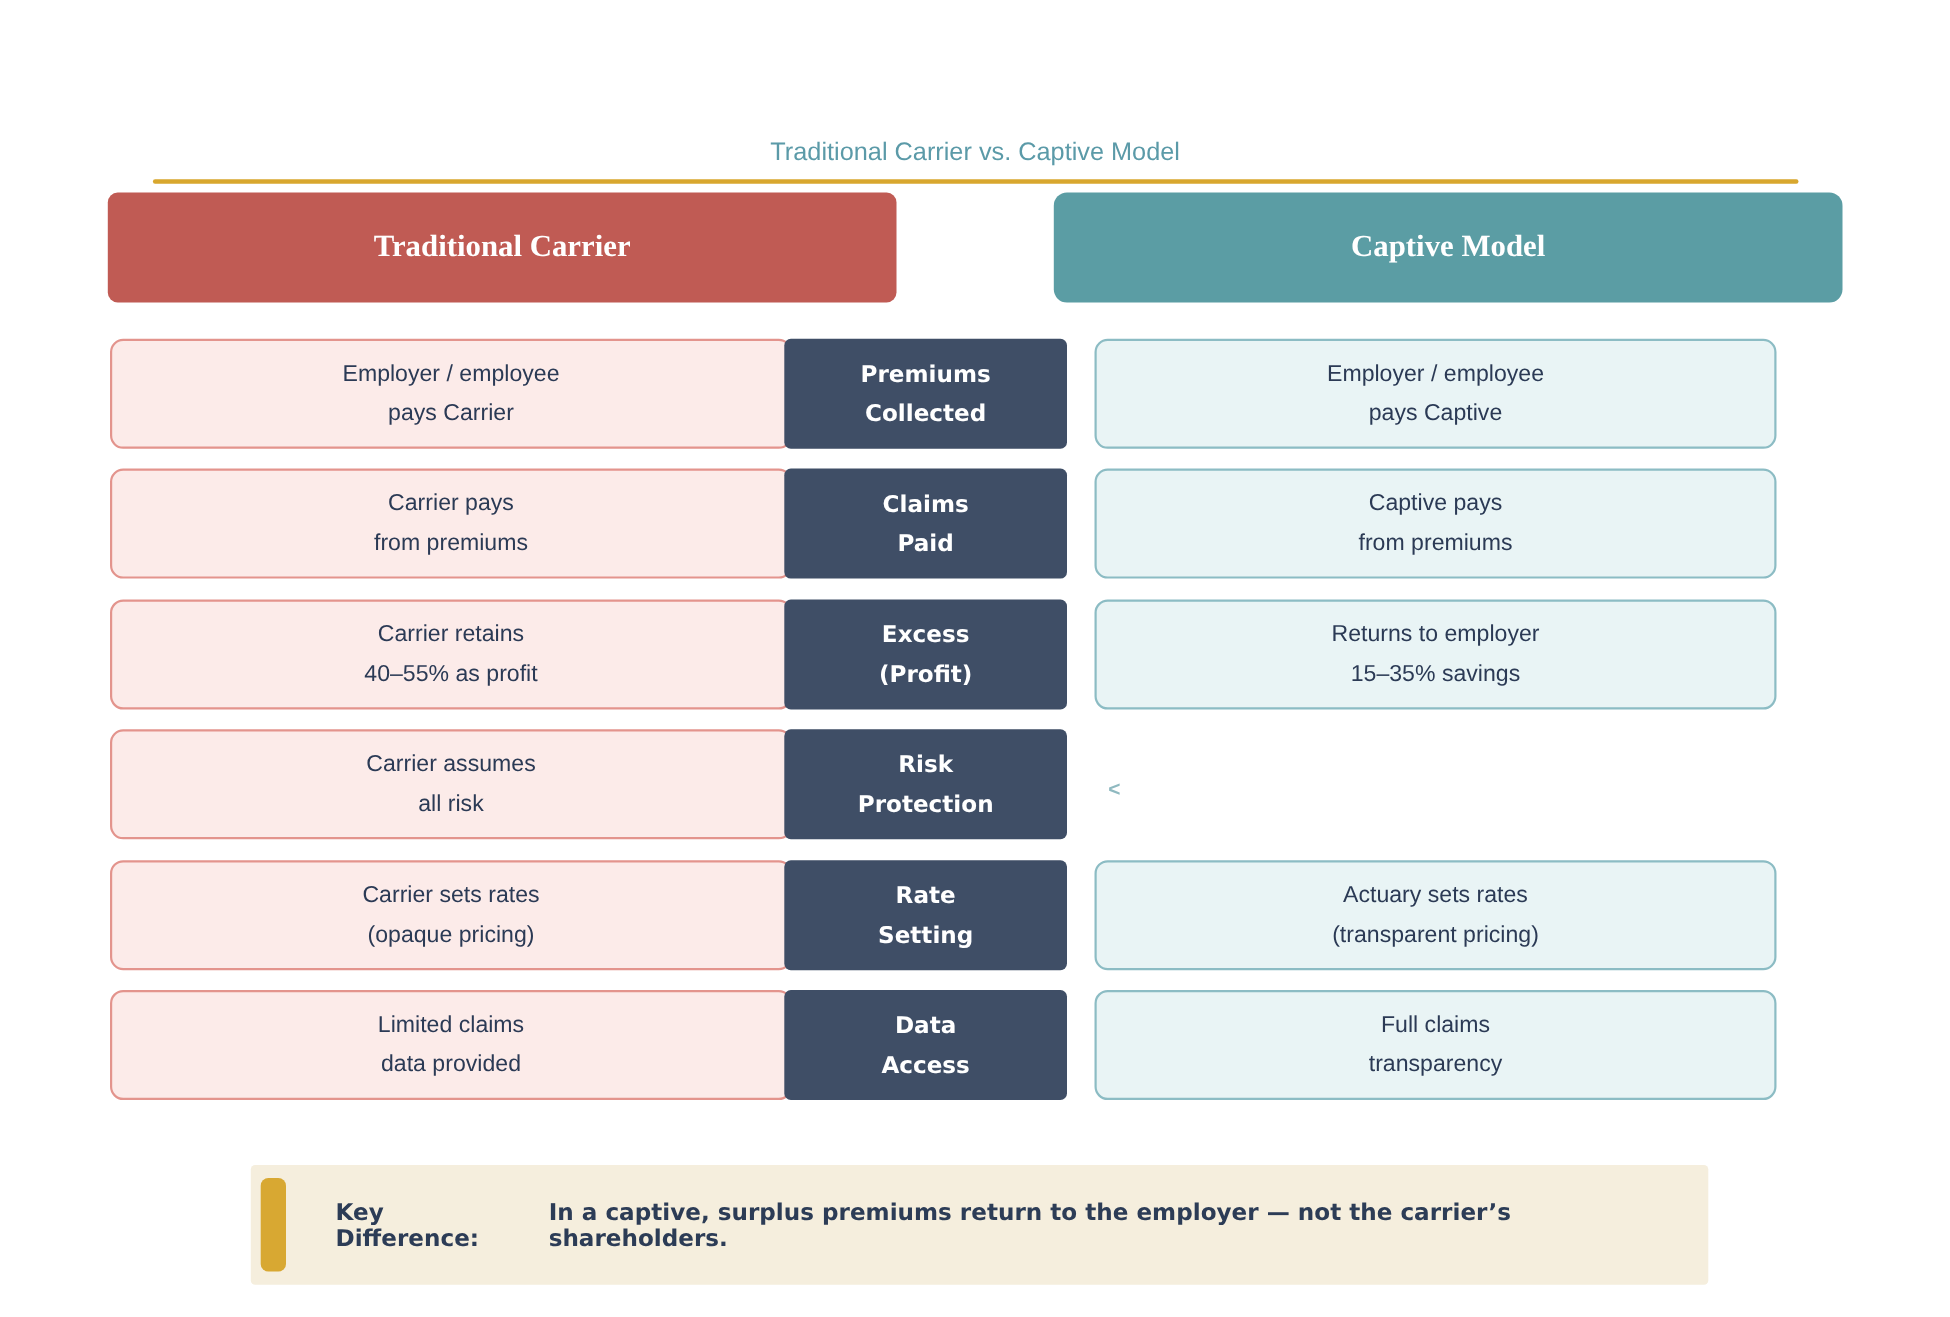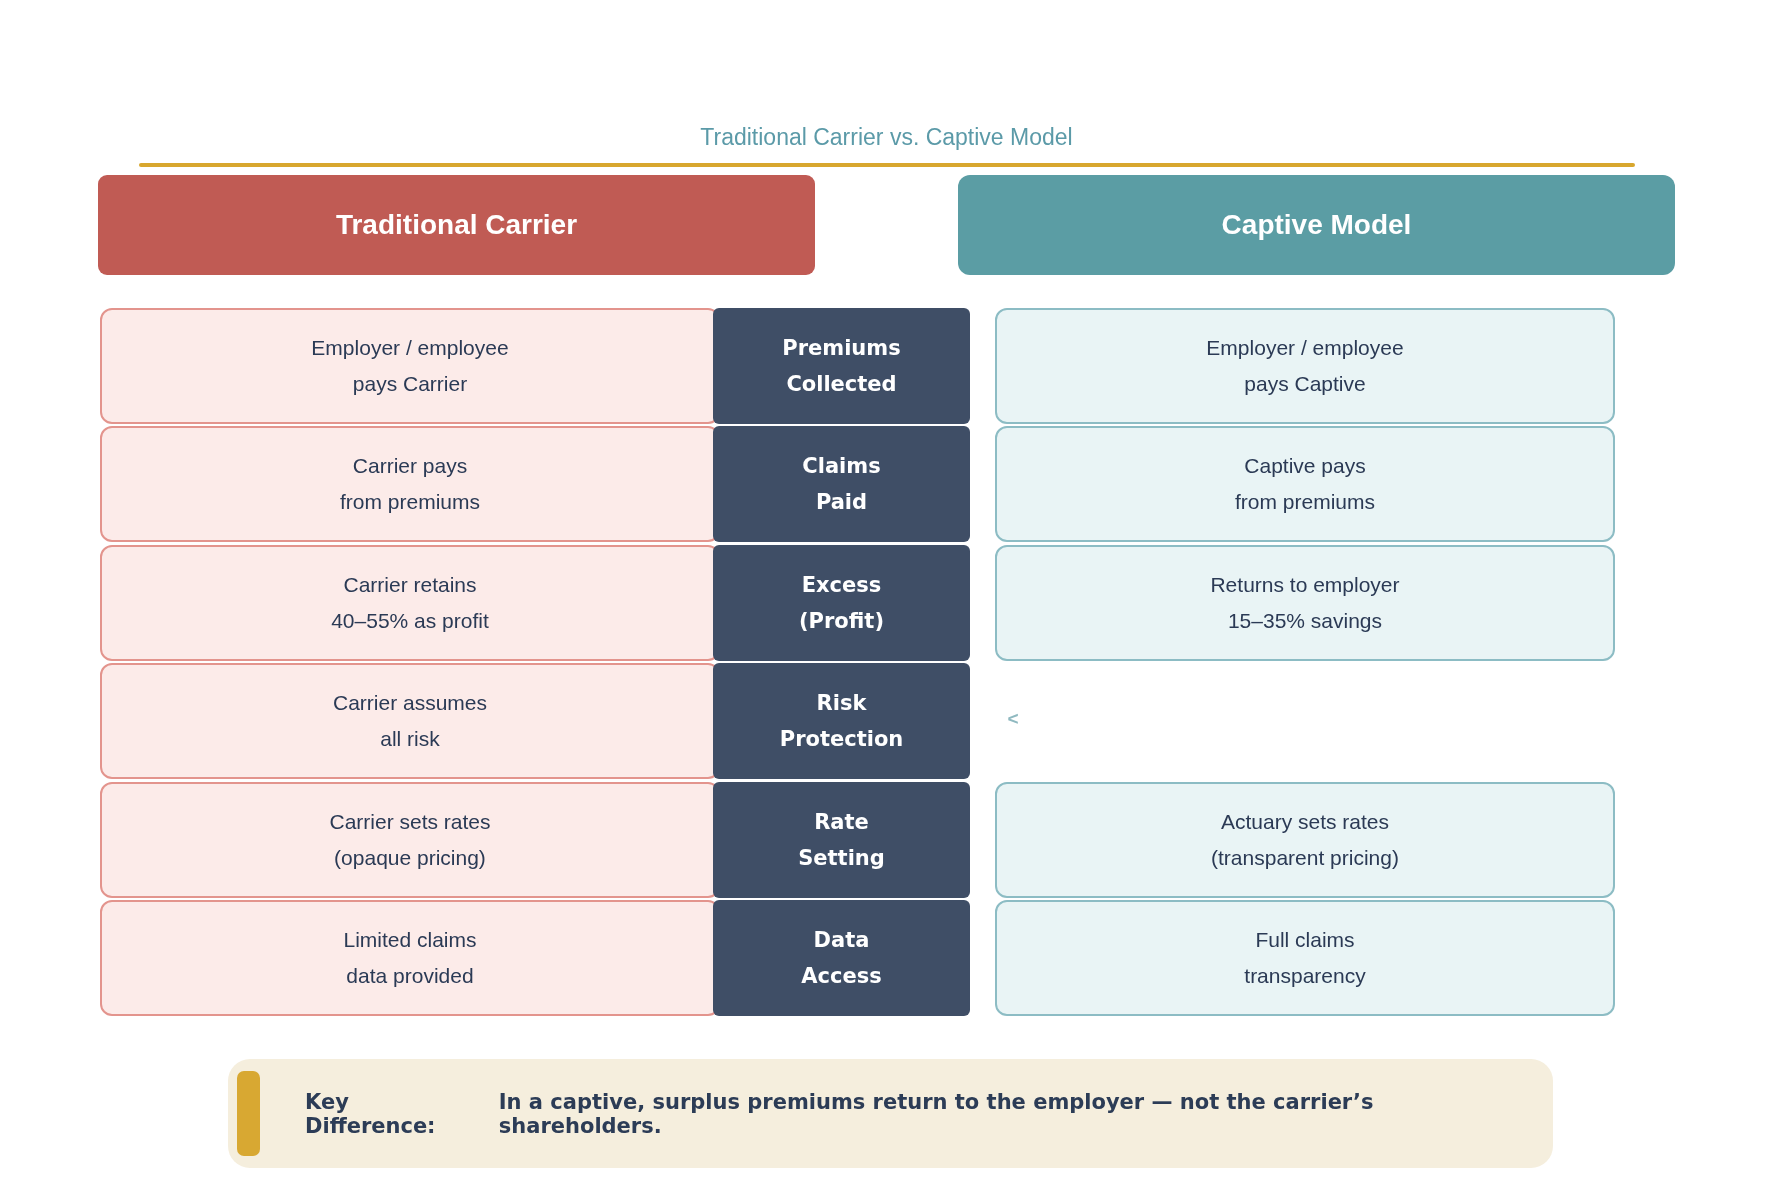--- a/index.html
+++ b/index.html
@@ -14,27 +14,27 @@
   .subtitle{
     position:absolute;top:124px;left:0;width:100%;text-align:center;
     font-size:23px;color:#5b9aa8;
   }
   .divider{
     position:absolute;top:163px;left:139px;width:1496px;height:4px;background:#d8a72e;border-radius:2px;
   }
   .col-header{
     position:absolute;top:175px;height:100px;width:717px;border-radius:9px;
     display:flex;align-items:center;justify-content:center;
-    font-family:Liberation Sans, sans-serif;font-weight:bold;font-size:28px;color:#ffffff;
+    font-family:Liberation Serif, serif;font-weight:bold;font-size:28px;color:#ffffff;
   }
   .col-header.traditional{left:98px;background:#c05b54;}
   .col-header.captive{left:958px;background:#5b9da4;border-radius:12px;}
   .row{position:absolute;left:0;width:100%;height:111px;}
   .cell{
-    position:absolute;top:0;height:116px;box-sizing:border-box;
+    position:absolute;top:0;height:100px;box-sizing:border-box;
     display:flex;align-items:center;justify-content:center;text-align:center;
     white-space:pre-line;font-size:21px;line-height:1.72;color:#2b3a55;
   }
   .cell.left{
     left:100px;width:620px;background:#fcebe9;border:2px solid #e3948d;border-radius:12px;
   }
   .cell.center{
     left:713px;width:257px;background:#3f4e66;border-radius:6px;
     font-family:"DejaVu Sans", sans-serif;font-weight:bold;font-size:21px;color:#ffffff;
   }
@@ -46,21 +46,21 @@
     display:flex;align-items:center;justify-content:center;
     color:#e09a94;font-size:24px;
   }
   .flow-left-arrow{
     position:absolute;left:1000px;top:0;width:26px;height:111px;
     display:flex;align-items:center;justify-content:center;
     color:#8fb9c0;font-size:19px;font-weight:bold;
   }
   .callout{
     position:absolute;left:228px;top:1059px;width:1325px;height:109px;
-    background:#f5eedd;border-radius:22px;
+    background:#f5eedd;border-radius:4px;
   }
   .callout-bar{
     position:absolute;left:9px;top:12px;width:23px;height:85px;background:#d8a832;border-radius:7px;
   }
   .callout-text{
     position:absolute;left:77px;top:0;height:109px;right:20px;
     display:flex;align-items:center;
     font-family:"DejaVu Sans", sans-serif;font-weight:bold;font-size:21px;color:#2c3c56;
   }
   .callout-text .label{margin-right:14px;}

